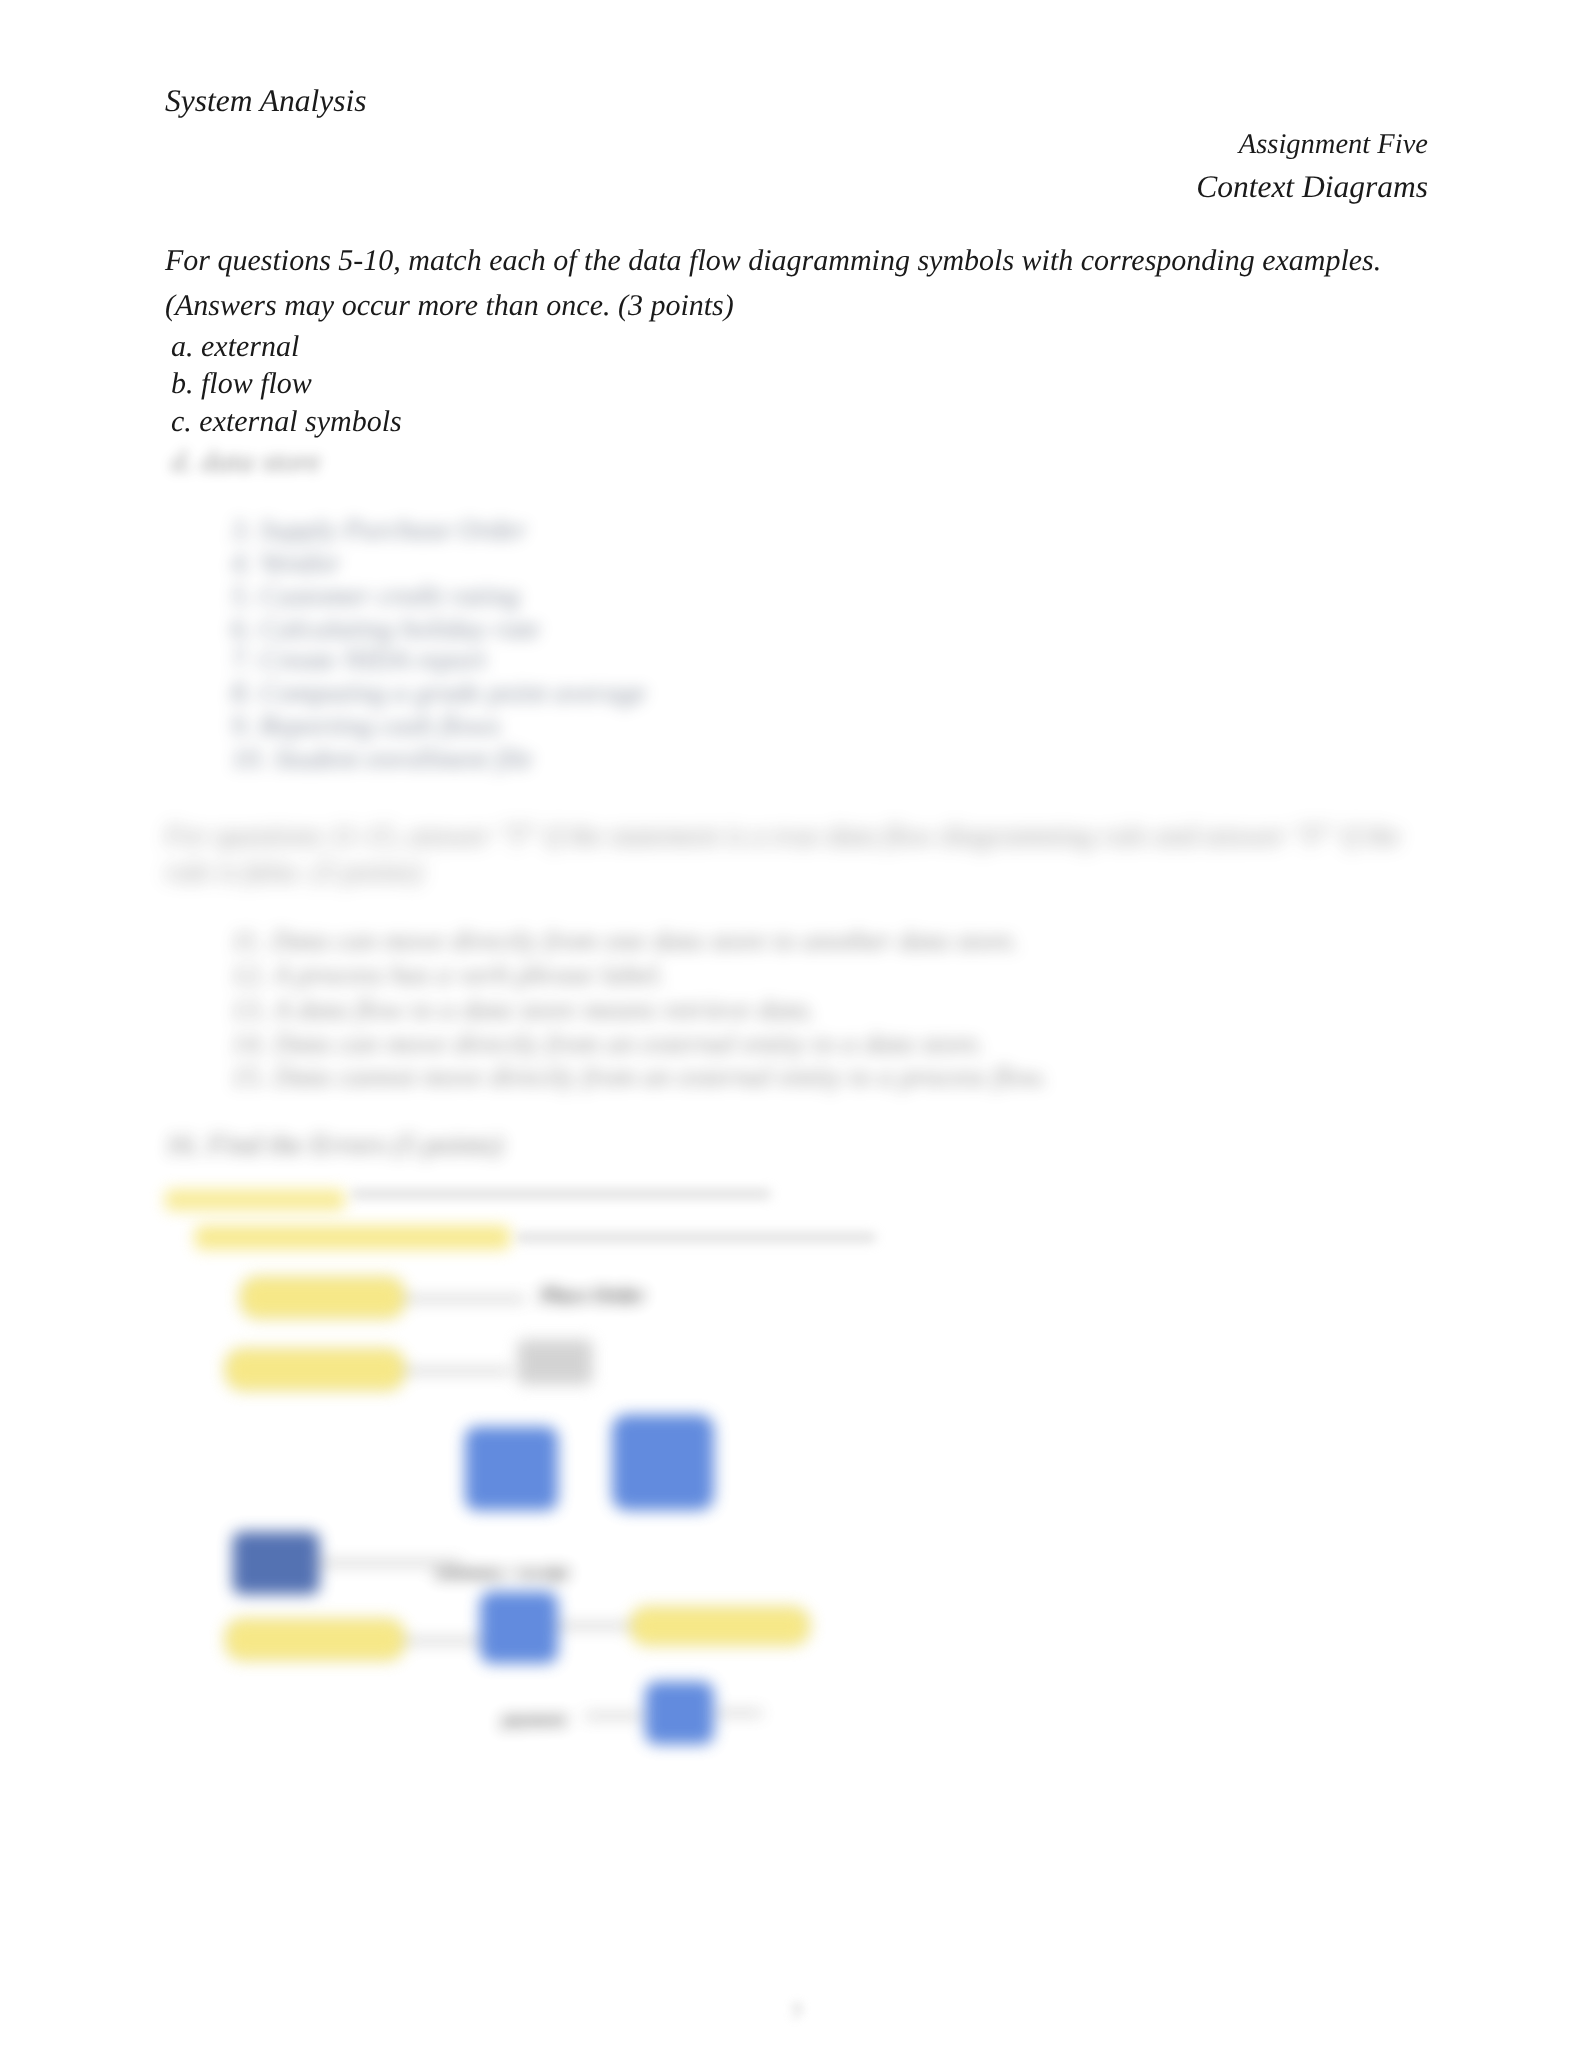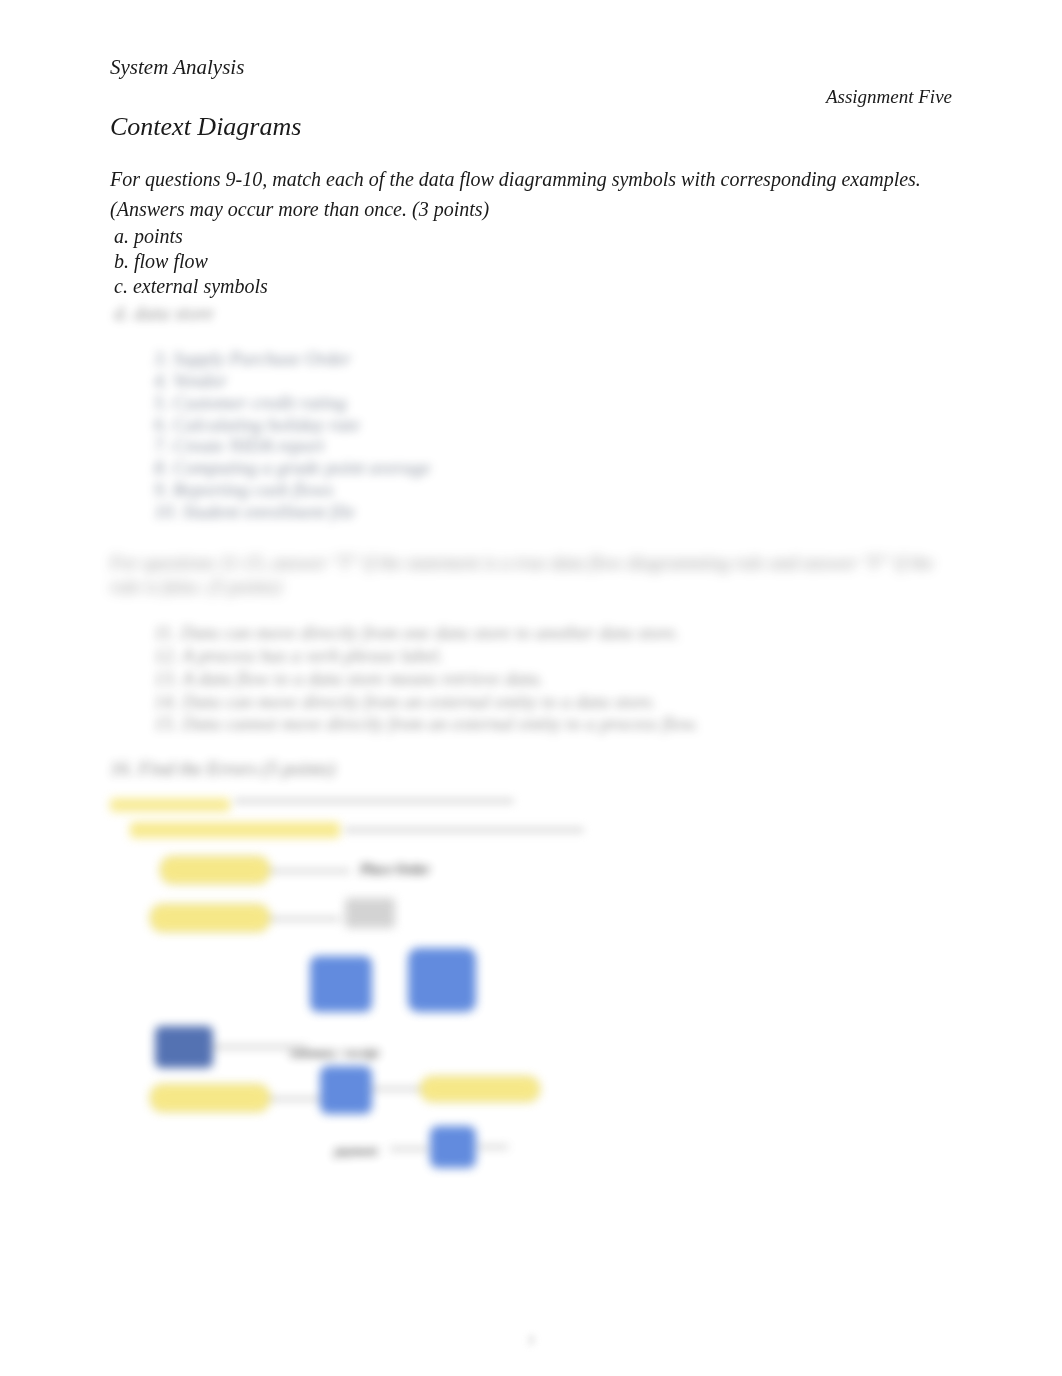--- a/index.html
+++ b/index.html
@@ -18,22 +18,23 @@
       margin-bottom: 8px;
     }
     .heading-row2 {
       display: flex;
       justify-content: flex-end;
       font-size: 19px;
       margin-bottom: 4px;
       margin-top: -2px;
     }
     .heading-row3 {
-      font-size: 26px;
+      font-size: 21px;
       margin-bottom: 24px;
+      text-align: right;
     }
     .instructions {
       font-size: 20px;
       line-height: 1.3;
       margin-bottom: 4px;
     }
     .sub { margin-bottom: 2px; }
     .opt { margin-left: 4px; font-size: 20px; line-height: 1.25; }
     .opt-blur { filter: blur(4px); opacity: 0.55; color:#444; margin-left:4px; font-size:20px; line-height:1.25; margin-top:2px;}
     .list-block {
@@ -143,23 +144,23 @@
   </style>
 </head>
 <body>
 
 <div class="heading-row1">System Analysis</div>
 <div class="heading-row2">
   <div>Assignment Five</div>
 </div>
 <div class="heading-row3">Context Diagrams</div>
 
-<div class="instructions">For questions 9-10, match each of the data flow diagramming symbols with corresponding examples.</div>
+<div class="instructions">For questions 5-10, match each of the data flow diagramming symbols with corresponding examples.</div>
 <div class="instructions sub">(Answers may occur more than once. (3 points)</div>
-<div class="opt"> a. points</div>
+<div class="opt"> a. external</div>
 <div class="opt"> b. flow flow</div>
 <div class="opt"> c. external symbols</div>
 <div class="opt-blur"> d. data store</div>
 
 <div class="list-block">
   <div class="li">3.    Supply Purchase Order</div>
   <div class="li">4.    Vendor</div>
   <div class="li">5.    Customer credit rating</div>
   <div class="li">6.    Calculating holiday rate</div>
   <div class="li">7.    Create NIDA report</div>

